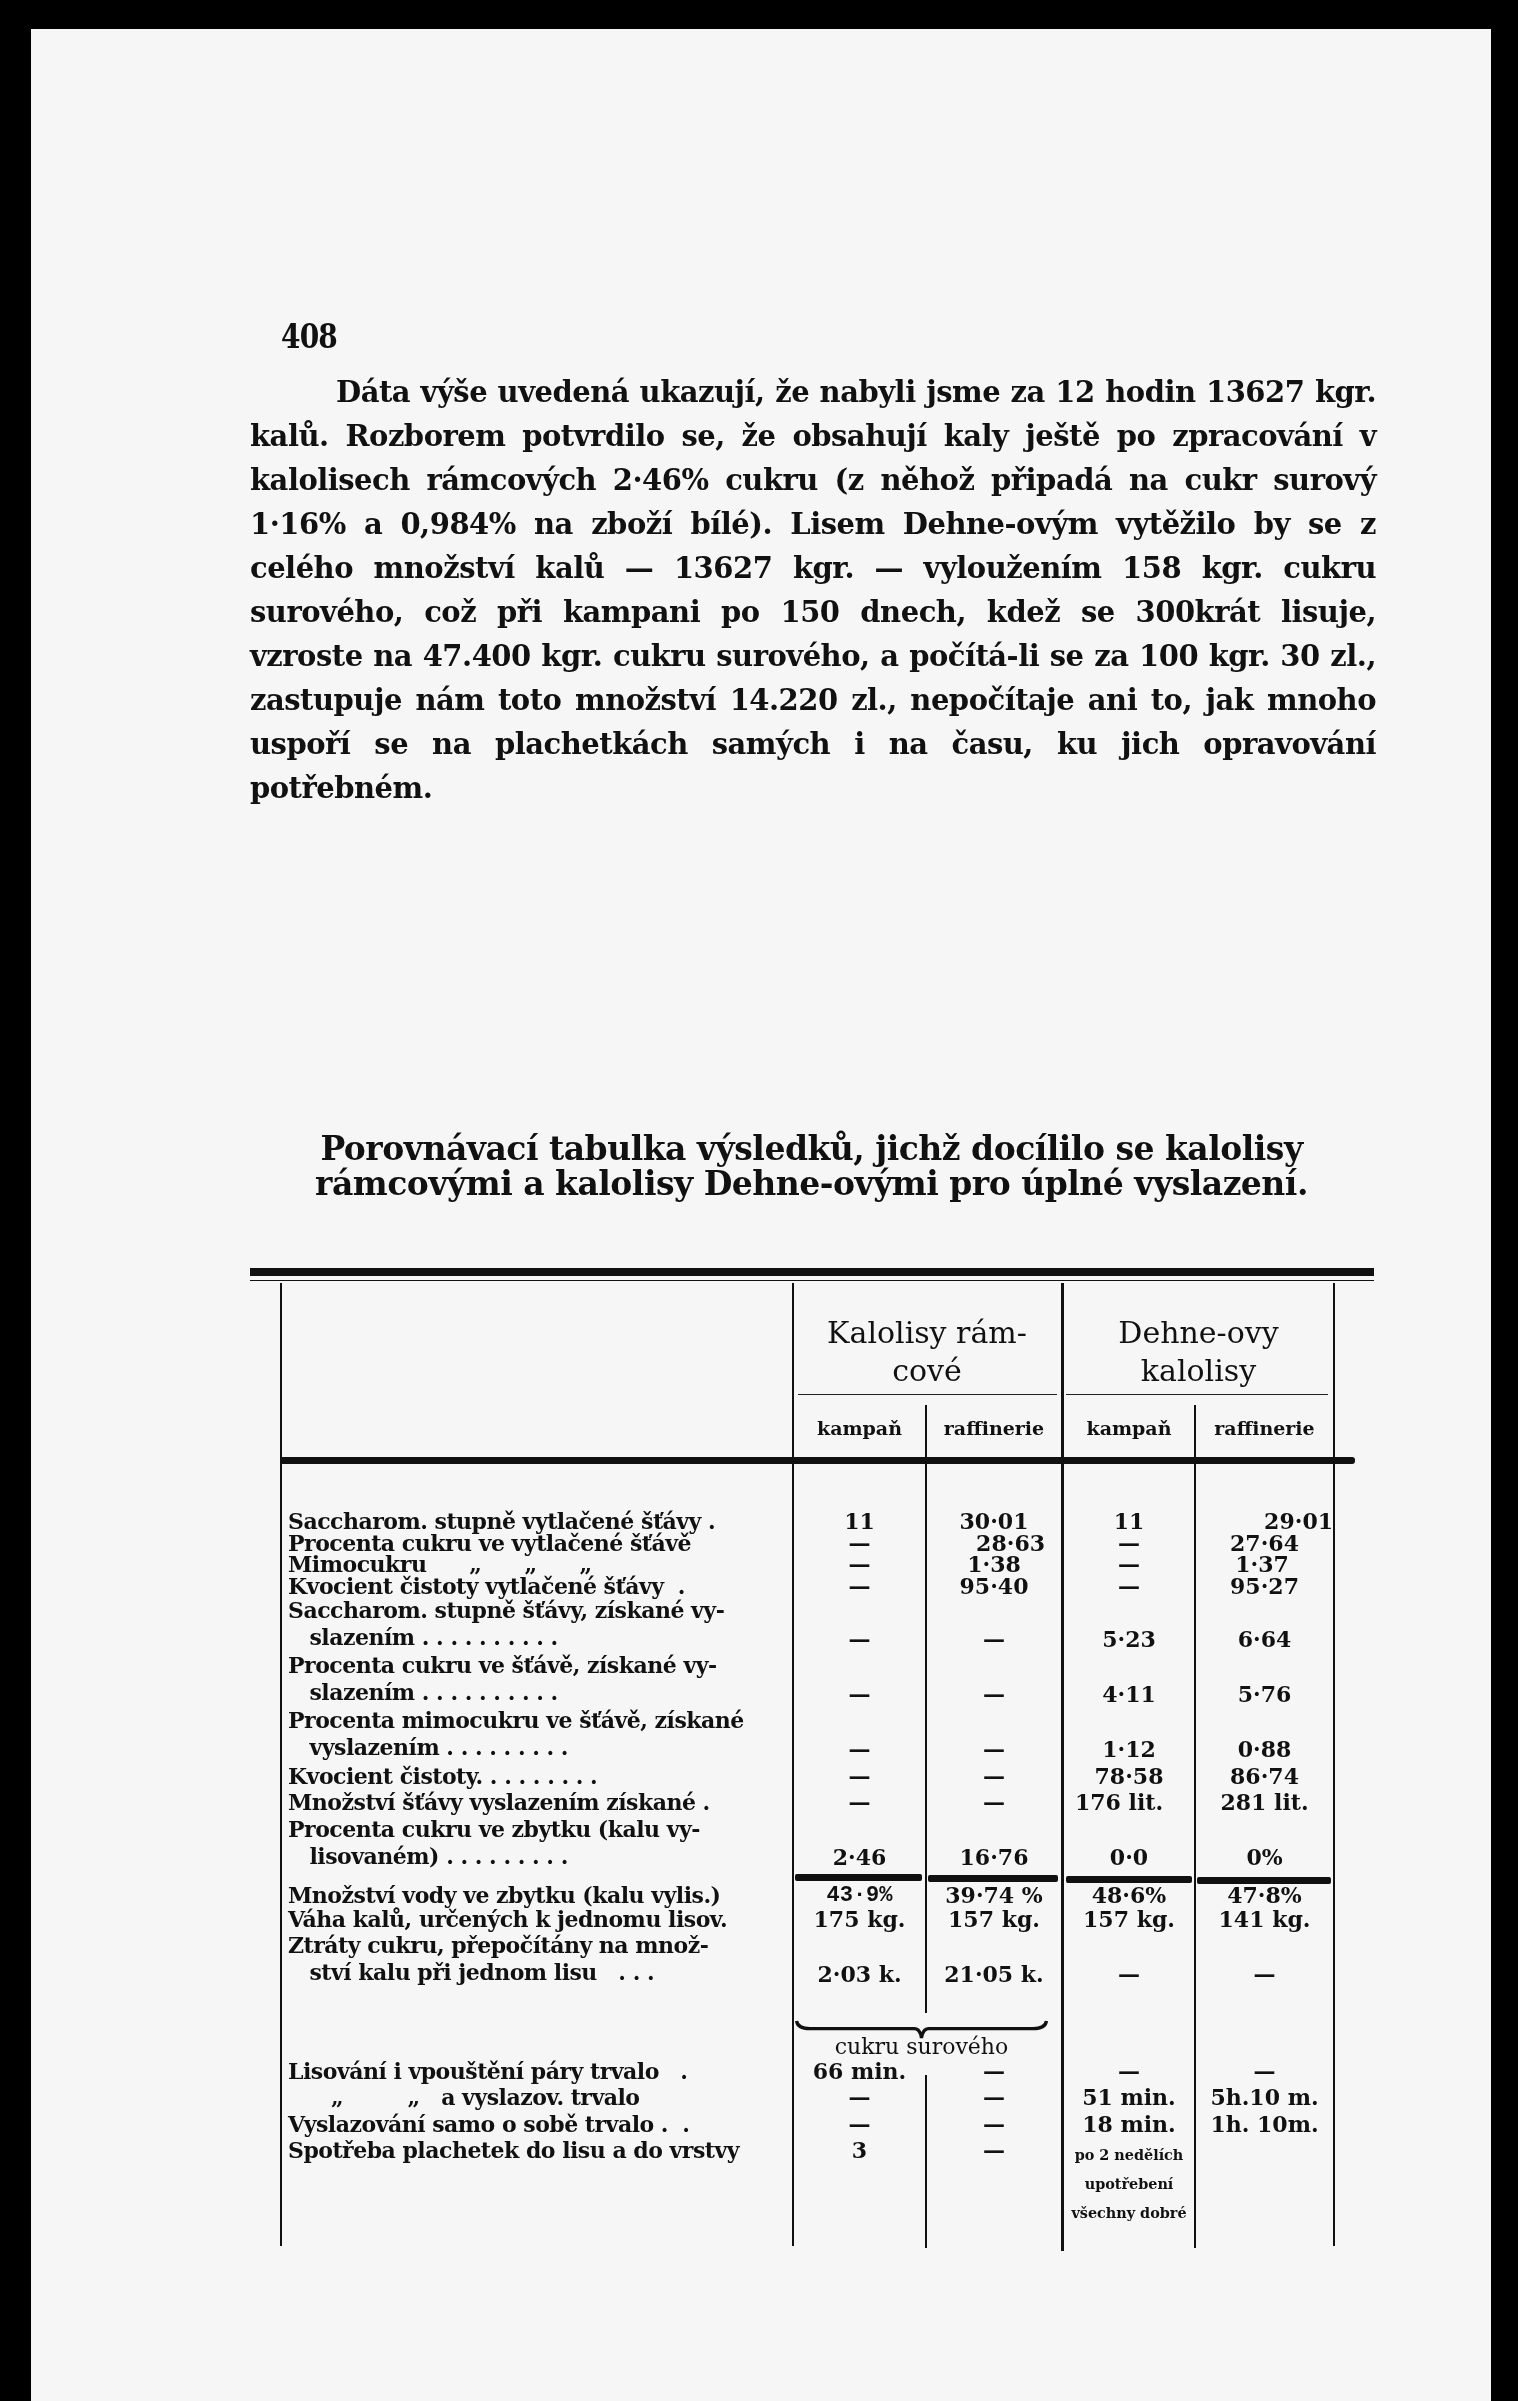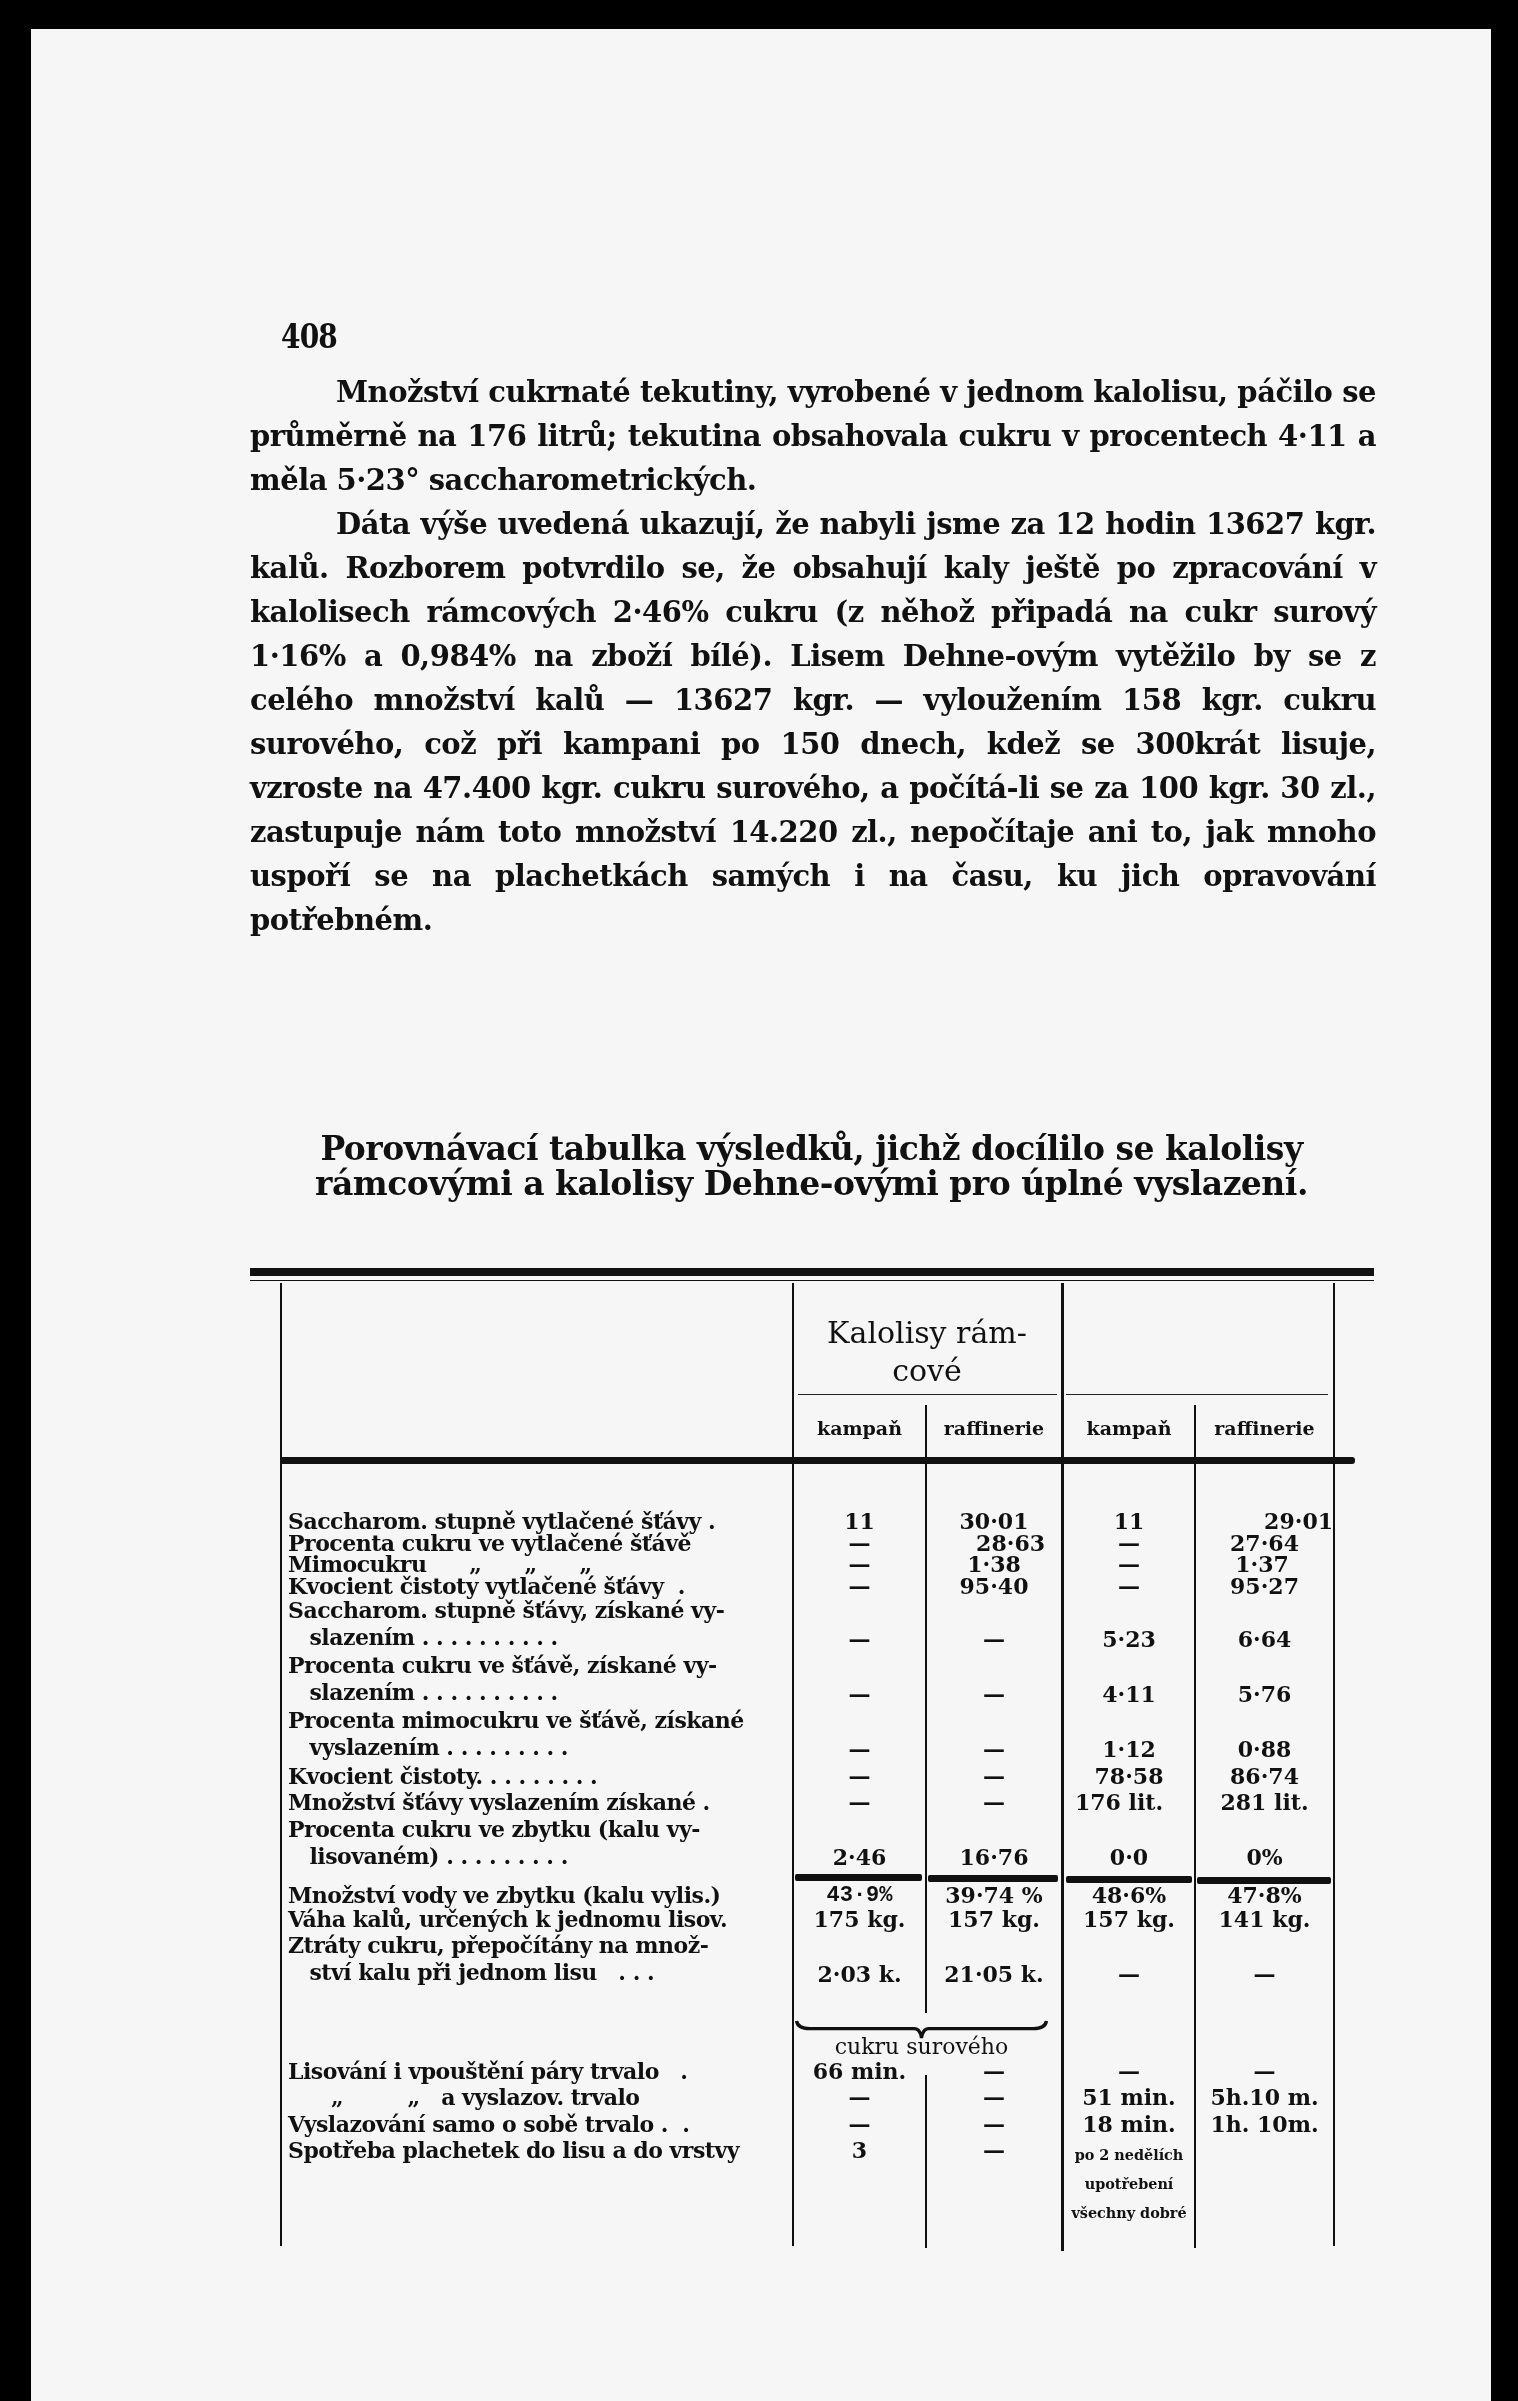--- a/index.html
+++ b/index.html
@@ -66,21 +66,20 @@
 </style>
 </head>
 <body>
 
 <div class="page">
   <div class="pageno">408</div>
 </div>
 <div class="edge-right"></div>
 
 <div class="body-text">
-  <p class="para"><span class="ind"></span><span>Množství cukrnaté tekutiny, vyrobené v jednom kalolisu, páčilo se průměrně na 176 litrů; tekutina obsahovala cukru v procentech 4·11 a měla 5·23° saccharometrických.</span></p>
   <p class="para"><span class="ind"></span><span>Dáta výše uvedená ukazují, že nabyli jsme za 12 hodin 13627 kgr. kalů. Rozborem potvrdilo se, že obsahují kaly ještě po zpracování v kalolisech rámcových 2·46% cukru (z něhož připadá na cukr surový 1·16% a 0,984% na zboží bílé). Lisem Dehne-ovým vytěžilo by se z celého množství kalů — 13627 kgr. — vyloužením 158 kgr. cukru surového, což při kampani po 150 dnech, kdež se 300krát lisuje, vzroste na 47.400 kgr. cukru surového, a počítá-li se za 100 kgr. 30 zl., zastupuje nám toto množství 14.220 zl., nepočítaje ani to, jak mnoho uspoří se na plachetkách samých i na času, ku jich opravování potřebném.</span></p>
 </div>
 
 <div class="heading">Porovnávací tabulka výsledků, jichž docílilo se kalolisy rámcovými a kalolisy Dehne-ovými pro úplné vyslazení.</div>
 
 <div class="tbl">
   <div class="rule-top1"></div>
   <div class="rule-top2"></div>
 
   <div class="vline" style="left:30px;top:15.4px;height:963px;"></div>
@@ -88,20 +87,24 @@
   <div class="vline" style="left:675px;top:137px;height:608px;"></div>
   <div class="vline" style="left:675px;top:807px;height:173px;"></div>
   <div class="vline thick" style="left:811px;top:15.4px;height:968px;"></div>
   <div class="vline" style="left:944px;top:137px;height:843px;"></div>
   <div class="vline" style="left:1083px;top:15.4px;height:963px;"></div>
 
   <div class="hdr-group" style="left:545px;top:46px;width:264px;">
     <div>Kalolisy rám-</div>
     <div>cové</div>
   </div>
+  <div class="hdr-group" style="left:815px;top:46px;width:267px;">
+    <div>Dehne-ovy</div>
+    <div>kalolisy</div>
+  </div>
   <div class="hdr-rule" style="left:548px;top:126px;width:259px;"></div>
   <div class="hdr-rule" style="left:816px;top:126px;width:262px;"></div>
 
   <div class="sub-hdr" style="left:544px;width:131px;">kampaň</div>
   <div class="sub-hdr" style="left:677px;width:134px;">raffinerie</div>
   <div class="sub-hdr" style="left:814px;width:130px;">kampaň</div>
   <div class="sub-hdr" style="left:946px;width:137px;">raffinerie</div>
 
   <div class="rule-mid"></div>
 

